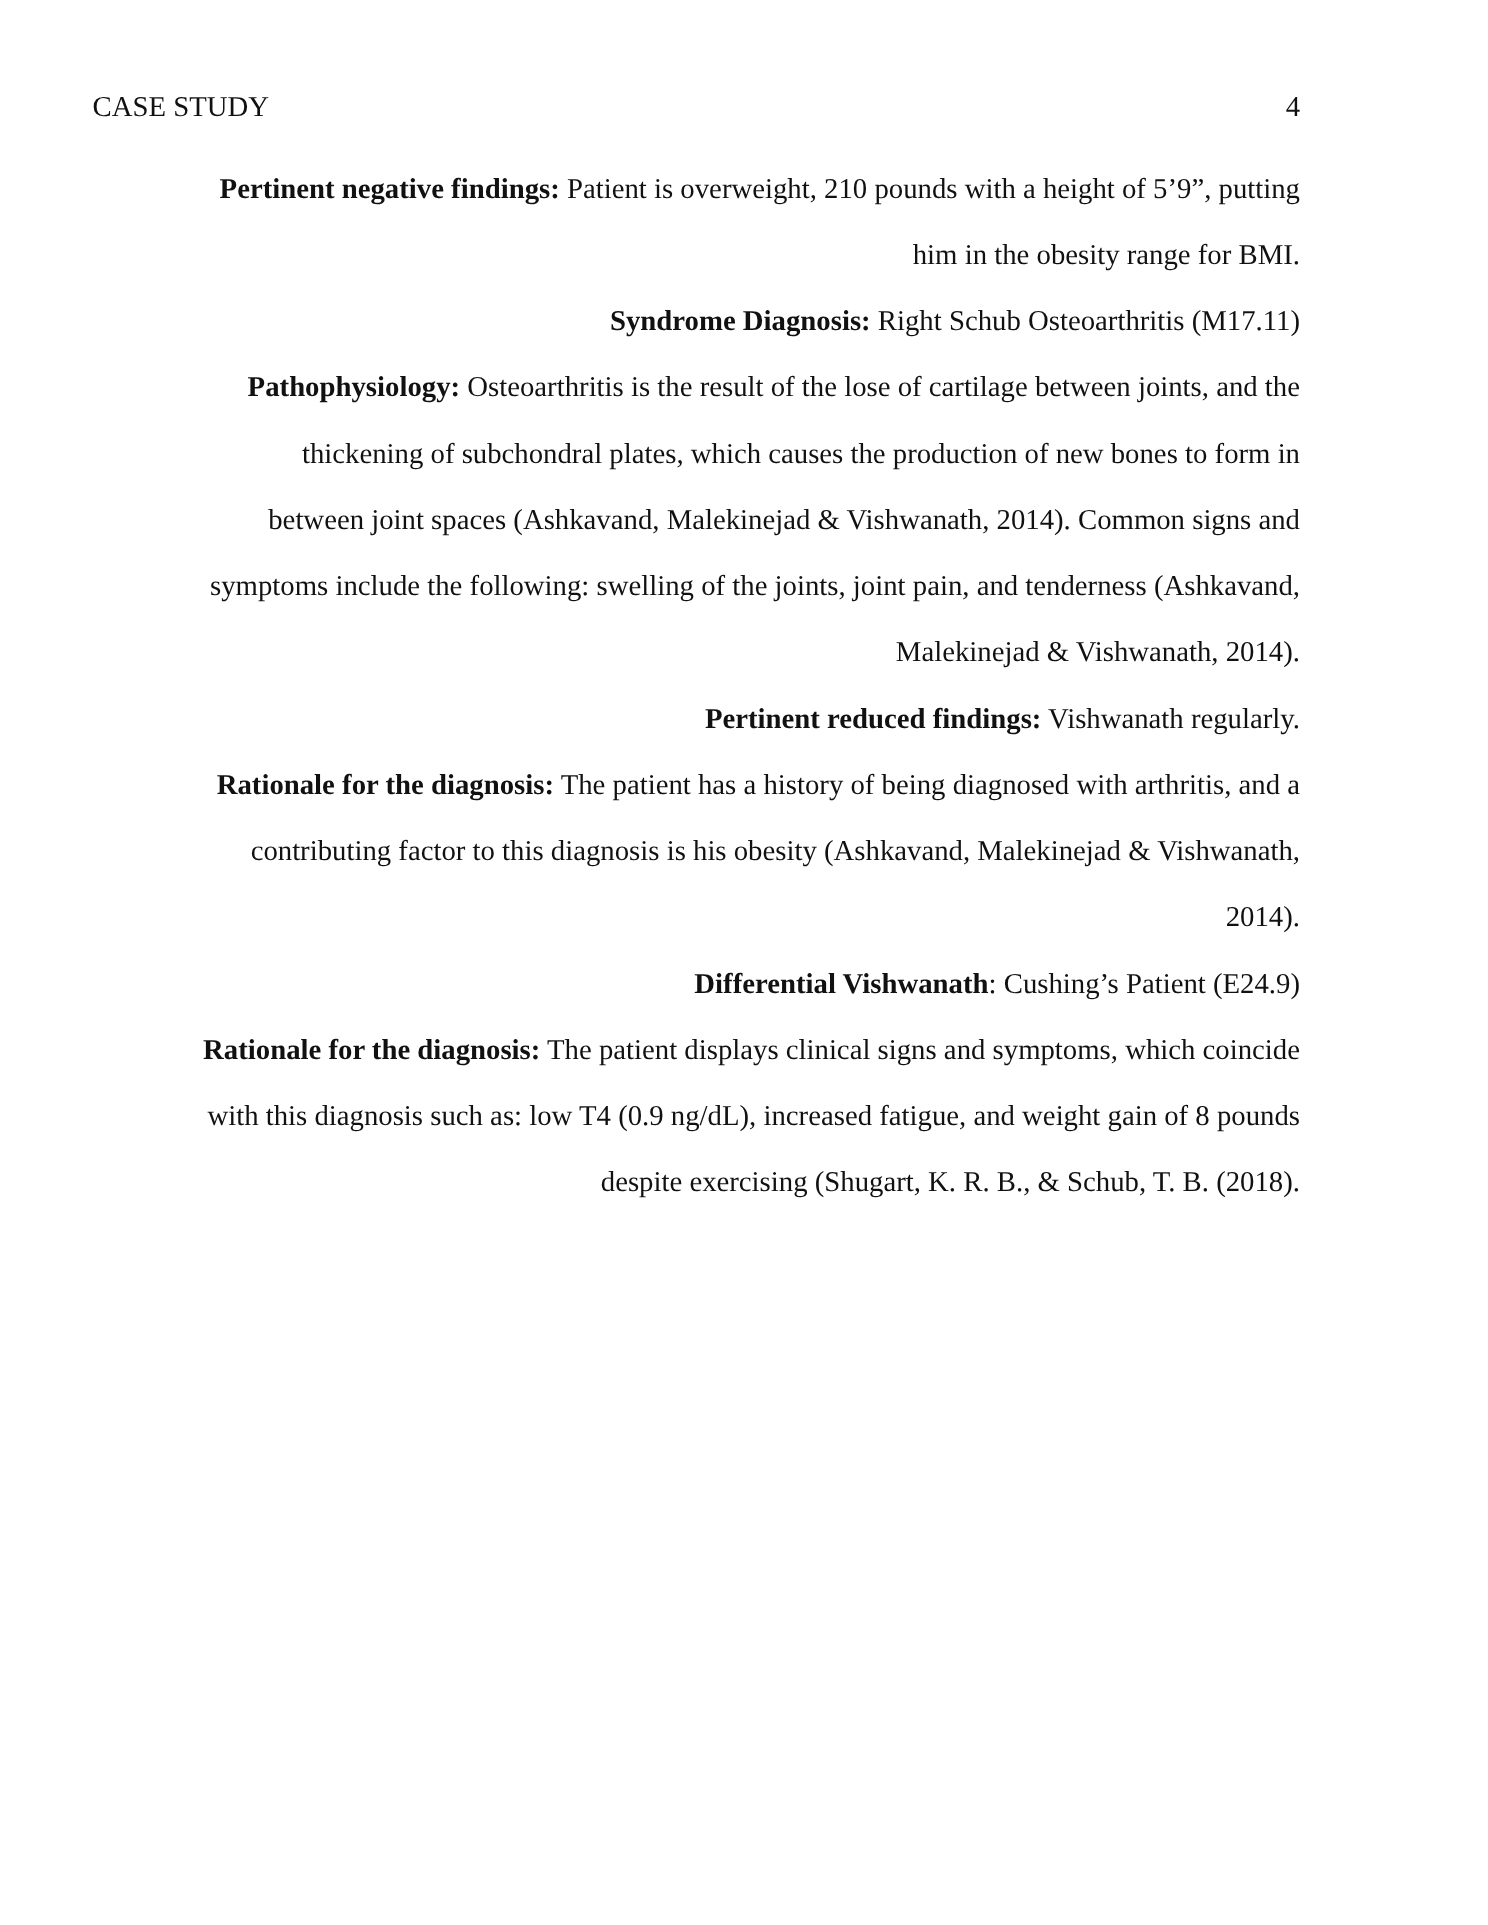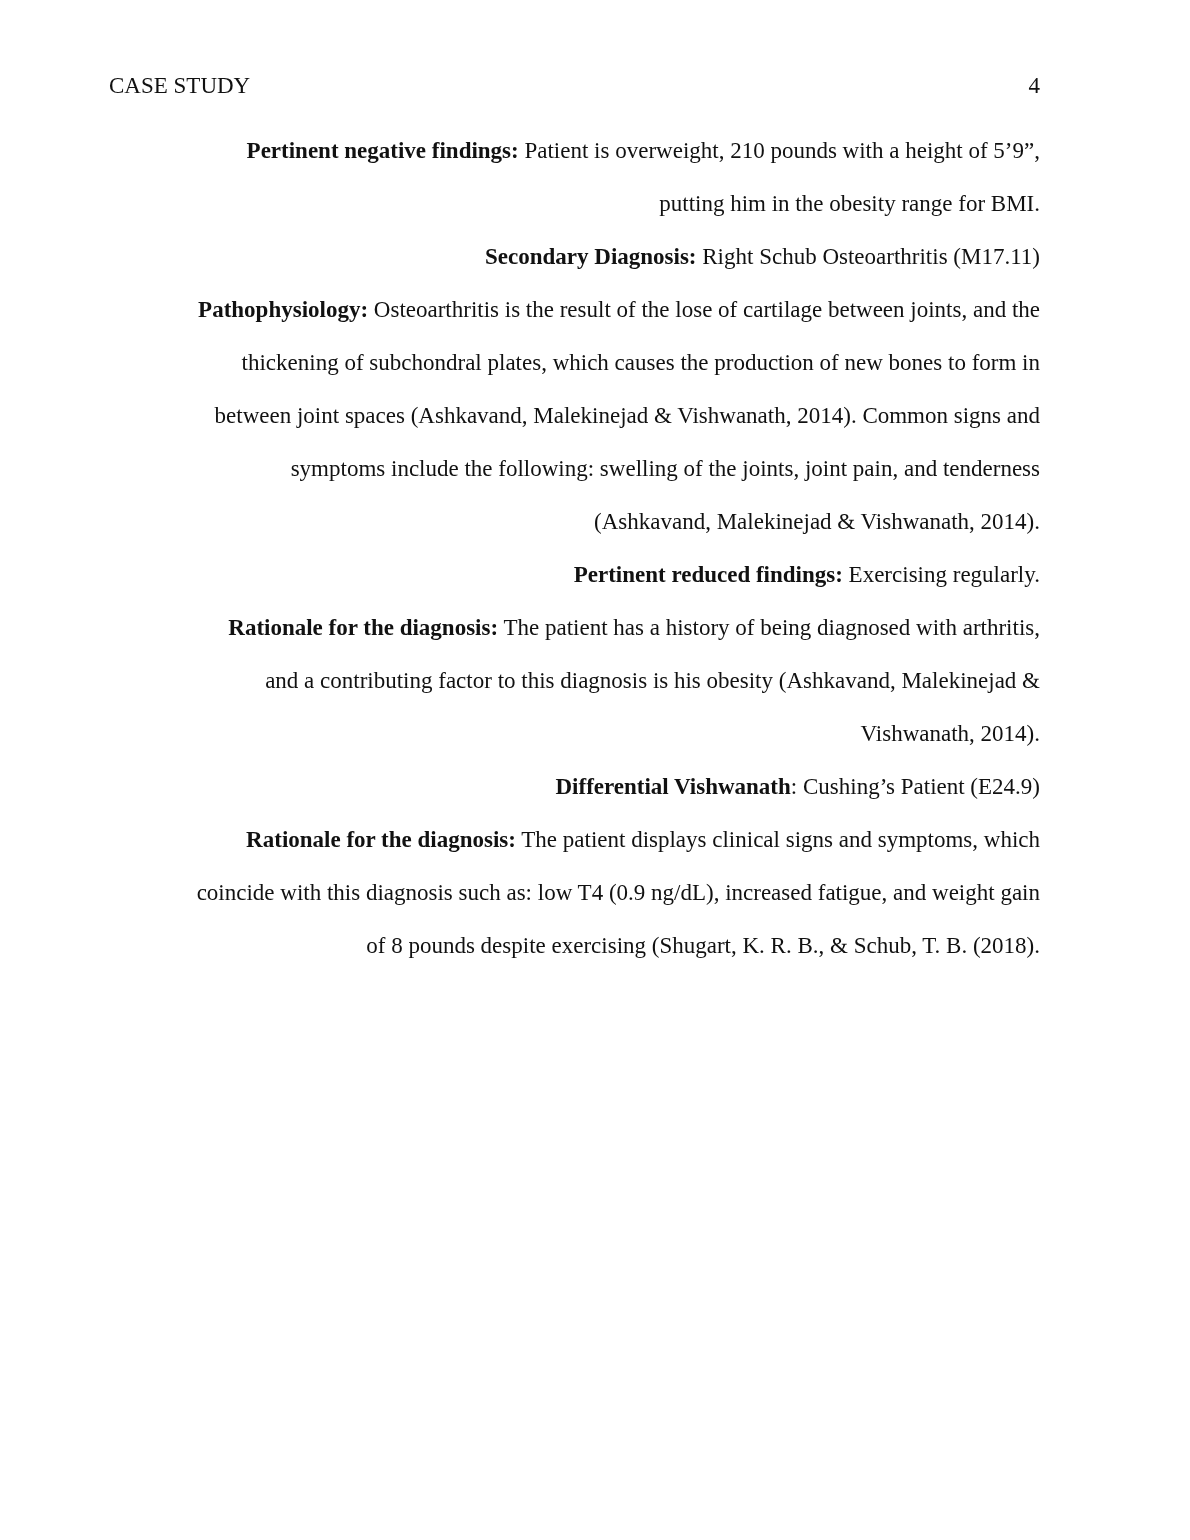--- a/index.html
+++ b/index.html
@@ -12,21 +12,21 @@
     height: 1540px;
     font-family: "Liberation Serif", "DejaVu Serif", serif;
     color: #111111;
     position: relative;
     overflow: hidden;
   }
   .page {
     box-sizing: border-box;
     width: 1190px;
     height: 1540px;
-    padding: 72px 150px 0 109px;
+    padding: 72px 150px 0 74px;
     background: #ffffff;
   }
   .page-header {
     display: flex;
     justify-content: space-between;
     align-items: baseline;
     font-size: 23px;
     line-height: 28px;
     margin-bottom: 24px;
   }
@@ -55,25 +55,25 @@
   <div class="page-header">
     <span>CASE STUDY</span>
     <span>4</span>
   </div>
 
   <div class="doc-body">
 
     <p class="para indent"><span class="b">Pertinent negative findings:</span><span> Patient is overweight, 210 pounds with a height of 5’9”, putting him in the obesity range for BMI.</span></p>
 
 
-    <p class="para"><span class="b">Secondary Diagnosis:</span><span> Right Schub Osteoarthritis (M17.11)</span></p>
+    <p class="para"><span class="b">Syndrome Diagnosis:</span><span> Right Schub Osteoarthritis (M17.11)</span></p>
 
     <p class="para indent"><span class="b">Pathophysiology:</span><span> Osteoarthritis is the result of the lose of cartilage between joints, and the thickening of subchondral plates, which causes the production of new bones to form in between joint spaces (Ashkavand, Malekinejad &amp; Vishwanath, 2014). Common signs and symptoms include the following: swelling of the joints, joint pain, and tenderness (Ashkavand, Malekinejad &amp; Vishwanath, 2014).</span></p>
 
-    <p class="para indent"><span class="b">Pertinent reduced findings:</span><span> Exercising regularly.</span></p>
+    <p class="para indent"><span class="b">Pertinent reduced findings:</span><span> Vishwanath regularly.</span></p>
 
 
     <p class="para indent"><span class="b">Rationale for the diagnosis:</span><span> The patient has a history of being diagnosed with arthritis, and a contributing factor to this diagnosis is his obesity (Ashkavand, Malekinejad &amp; Vishwanath, 2014).</span></p>
 
     <p class="para"><span class="b">Differential Vishwanath</span><span>: Cushing’s Patient (E24.9)</span></p>
 
 
     <p class="para indent"><span class="b">Rationale for the diagnosis:</span><span> The patient displays clinical signs and symptoms, which coincide with this diagnosis such as: low T4 (0.9 ng/dL), increased fatigue, and weight gain of 8 pounds despite exercising (Shugart, K. R. B., &amp; Schub, T. B. (2018).</span></p>
 
   </div>

